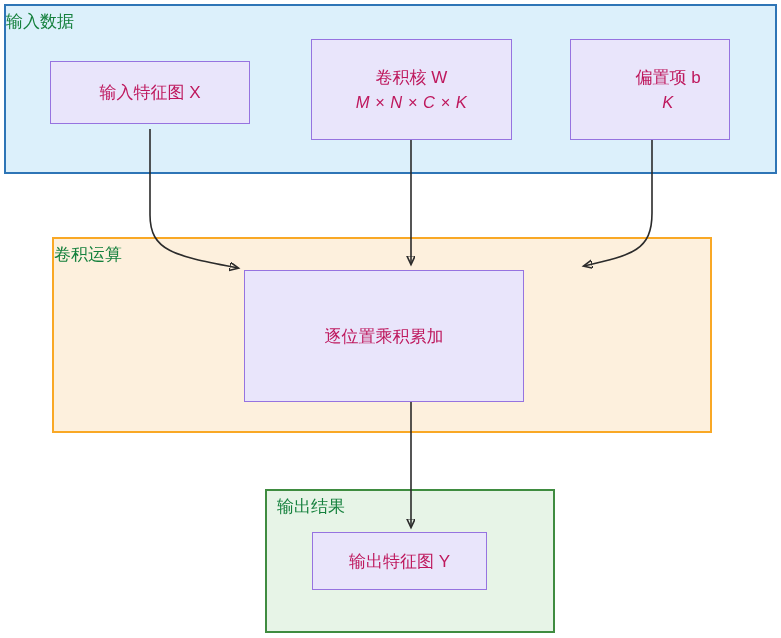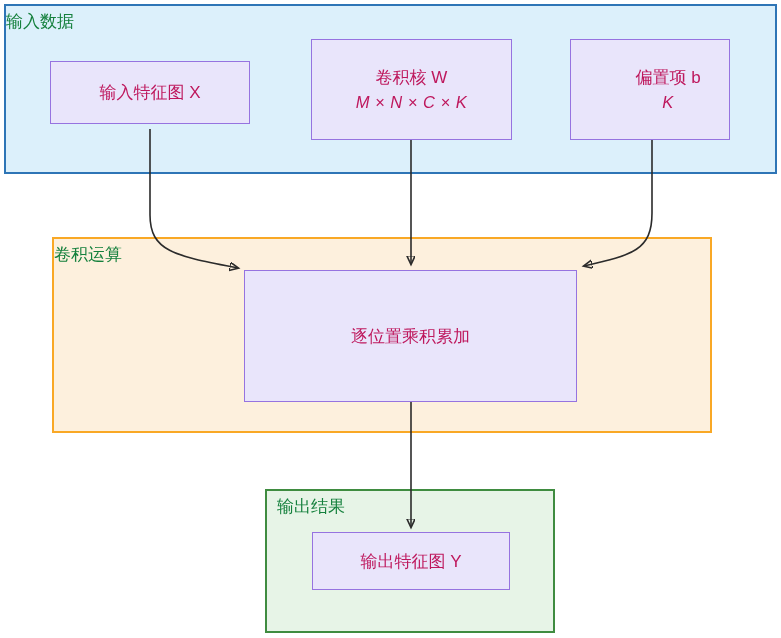--- a/index.html
+++ b/index.html
@@ -48,31 +48,31 @@
 
   <div class="node" style="left:570px;top:39px;width:160px;height:101px;padding-left:36px;">
     <span class="ln">偏置项 b</span>
     <span class="ln mono-ish">K</span>
   </div>
 
   <div class="group grp-conv" style="left:52px;top:237px;width:660px;height:196px;">
     <div class="group-label" style="top:6px;">卷积运算</div>
   </div>
 
-  <div class="node" style="left:244px;top:270px;width:333px;height:132px;">
+  <div class="node" style="left:244px;top:270px;width:280px;height:132px;">
     <span class="ln">逐位置乘积累加</span>
 
 
   </div>
 
   <div class="group grp-out" style="left:265px;top:489px;width:290px;height:144px;">
     <div class="group-label" style="top:6px;margin-left:10px;">输出结果</div>
   </div>
 
-  <div class="node" style="left:312px;top:532px;width:198px;height:58px;">
+  <div class="node" style="left:312px;top:532px;width:175px;height:58px;">
     <span class="ln">输出特征图 Y</span>
   </div>
 
   <svg class="edges" viewBox="0 0 781 638">
     <defs>
       <marker id="ah" markerWidth="11" markerHeight="11" refX="8.4" refY="4.2" orient="auto" markerUnits="userSpaceOnUse">
         <path d="M0,0 L9,4.2 L0,8.4 z" fill="#2b2b2b" stroke="none"></path>
       </marker>
     </defs>
 

